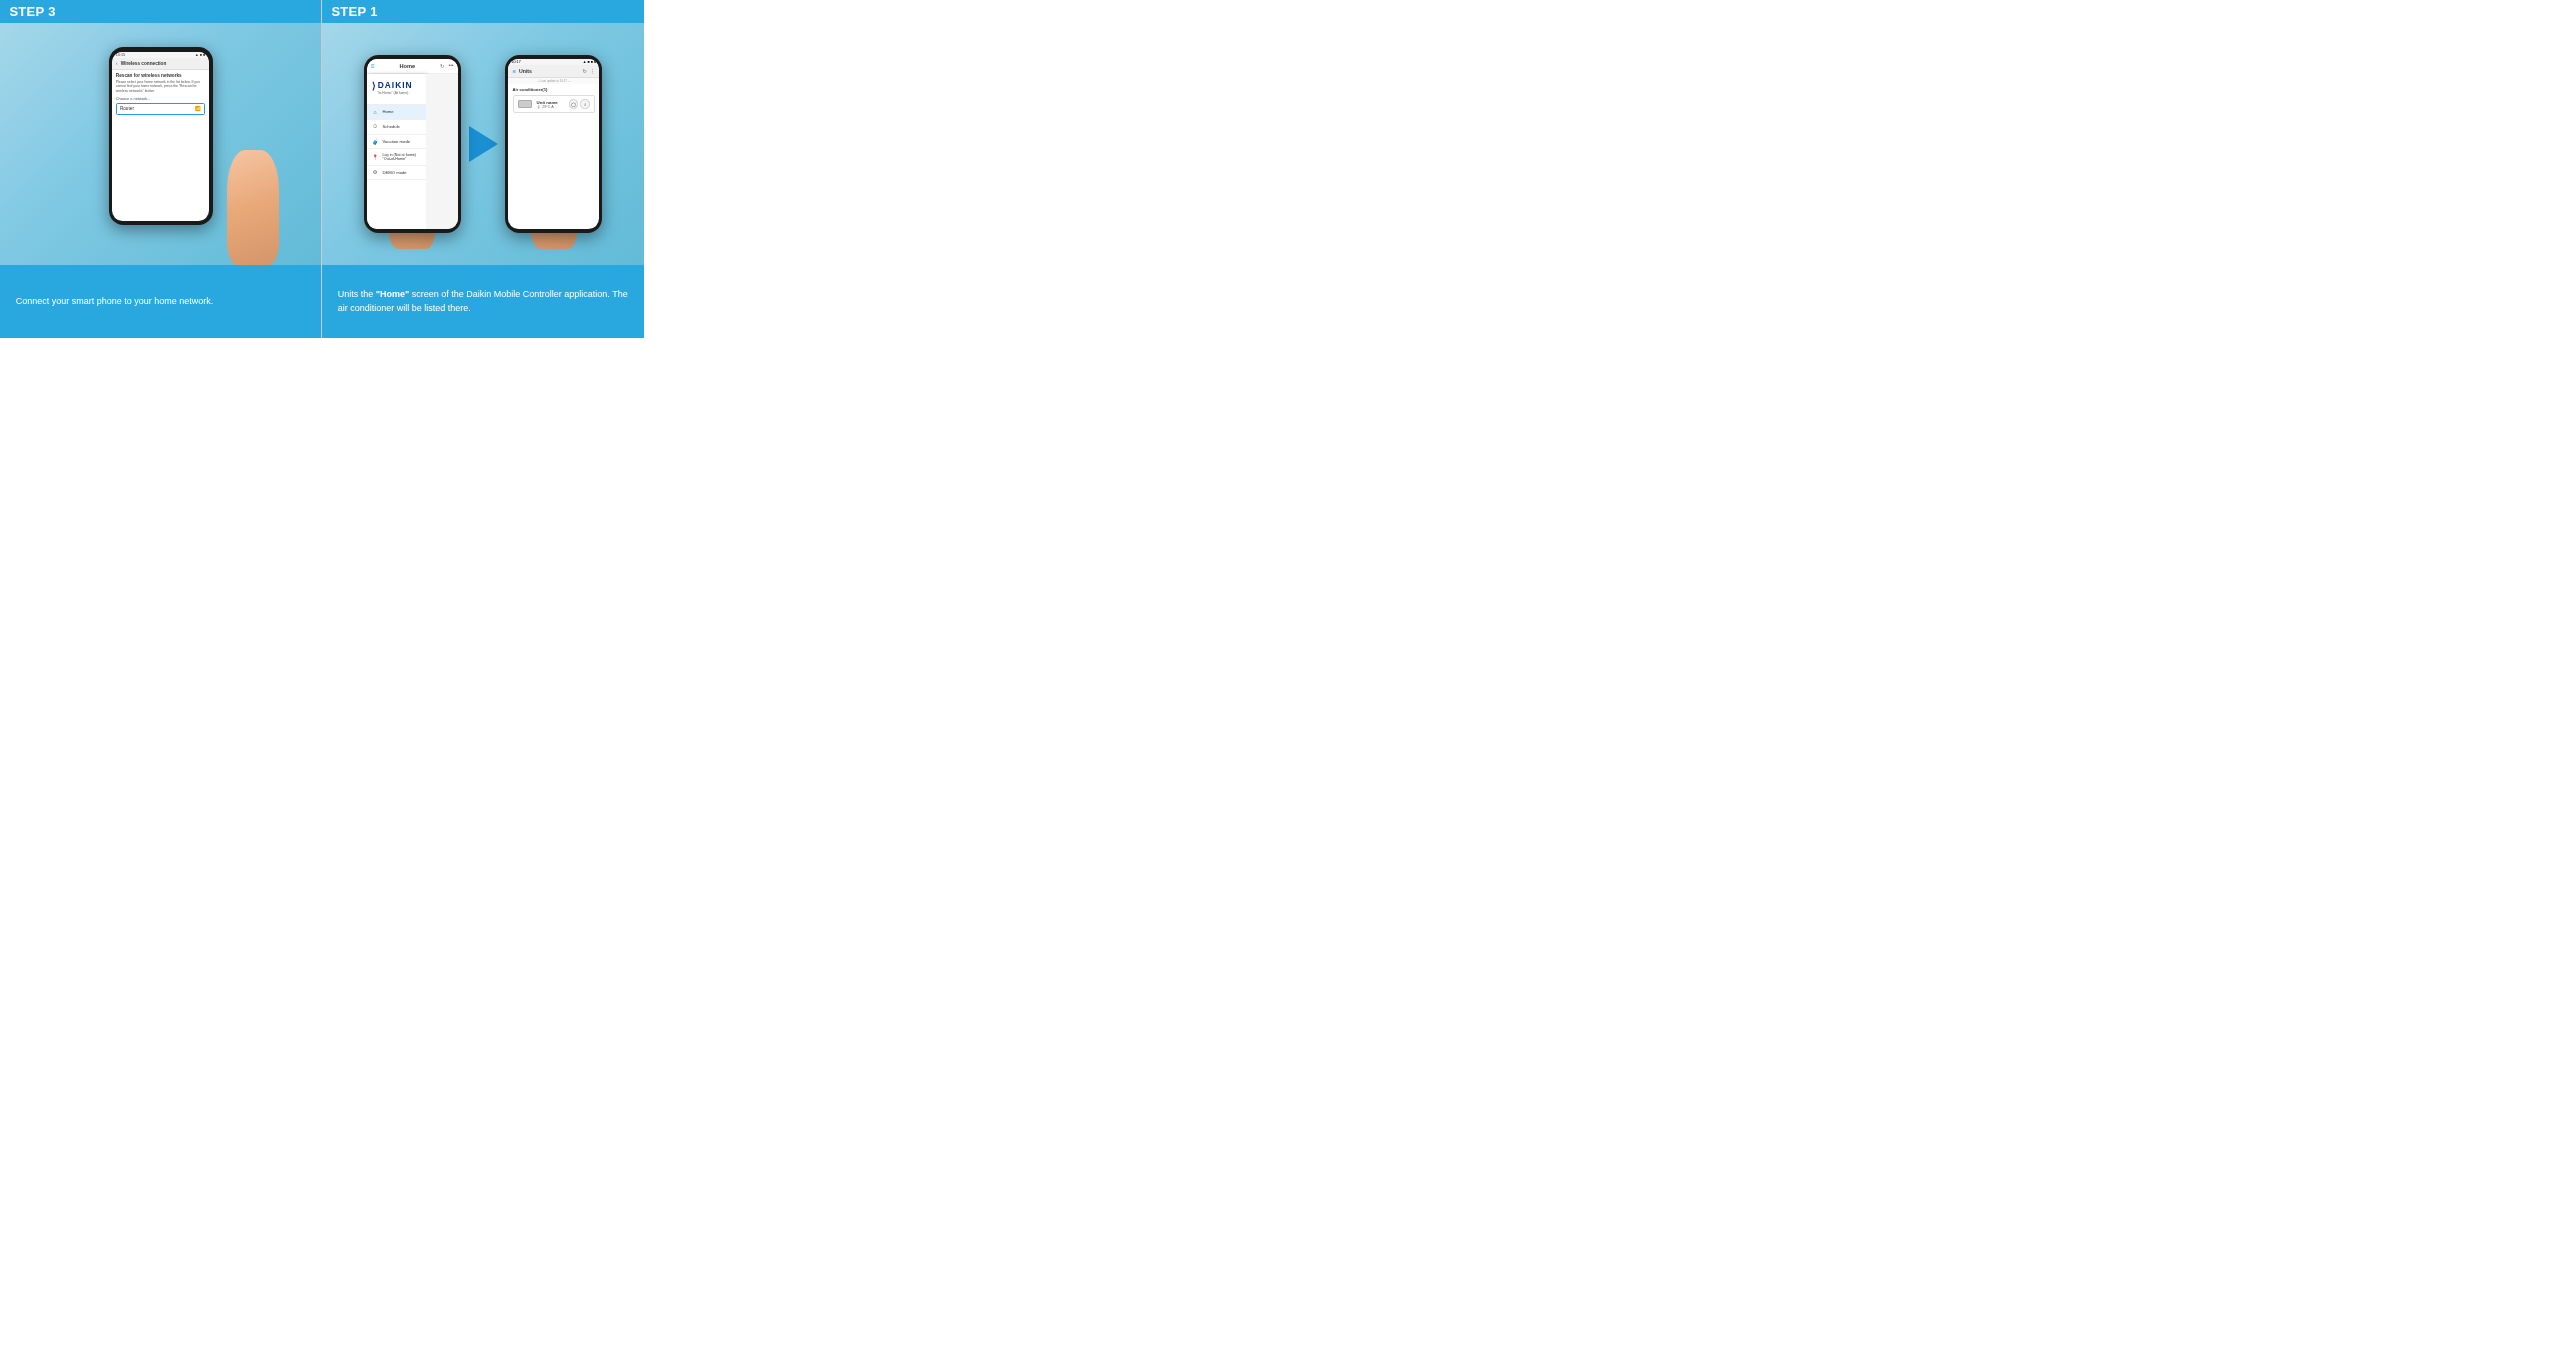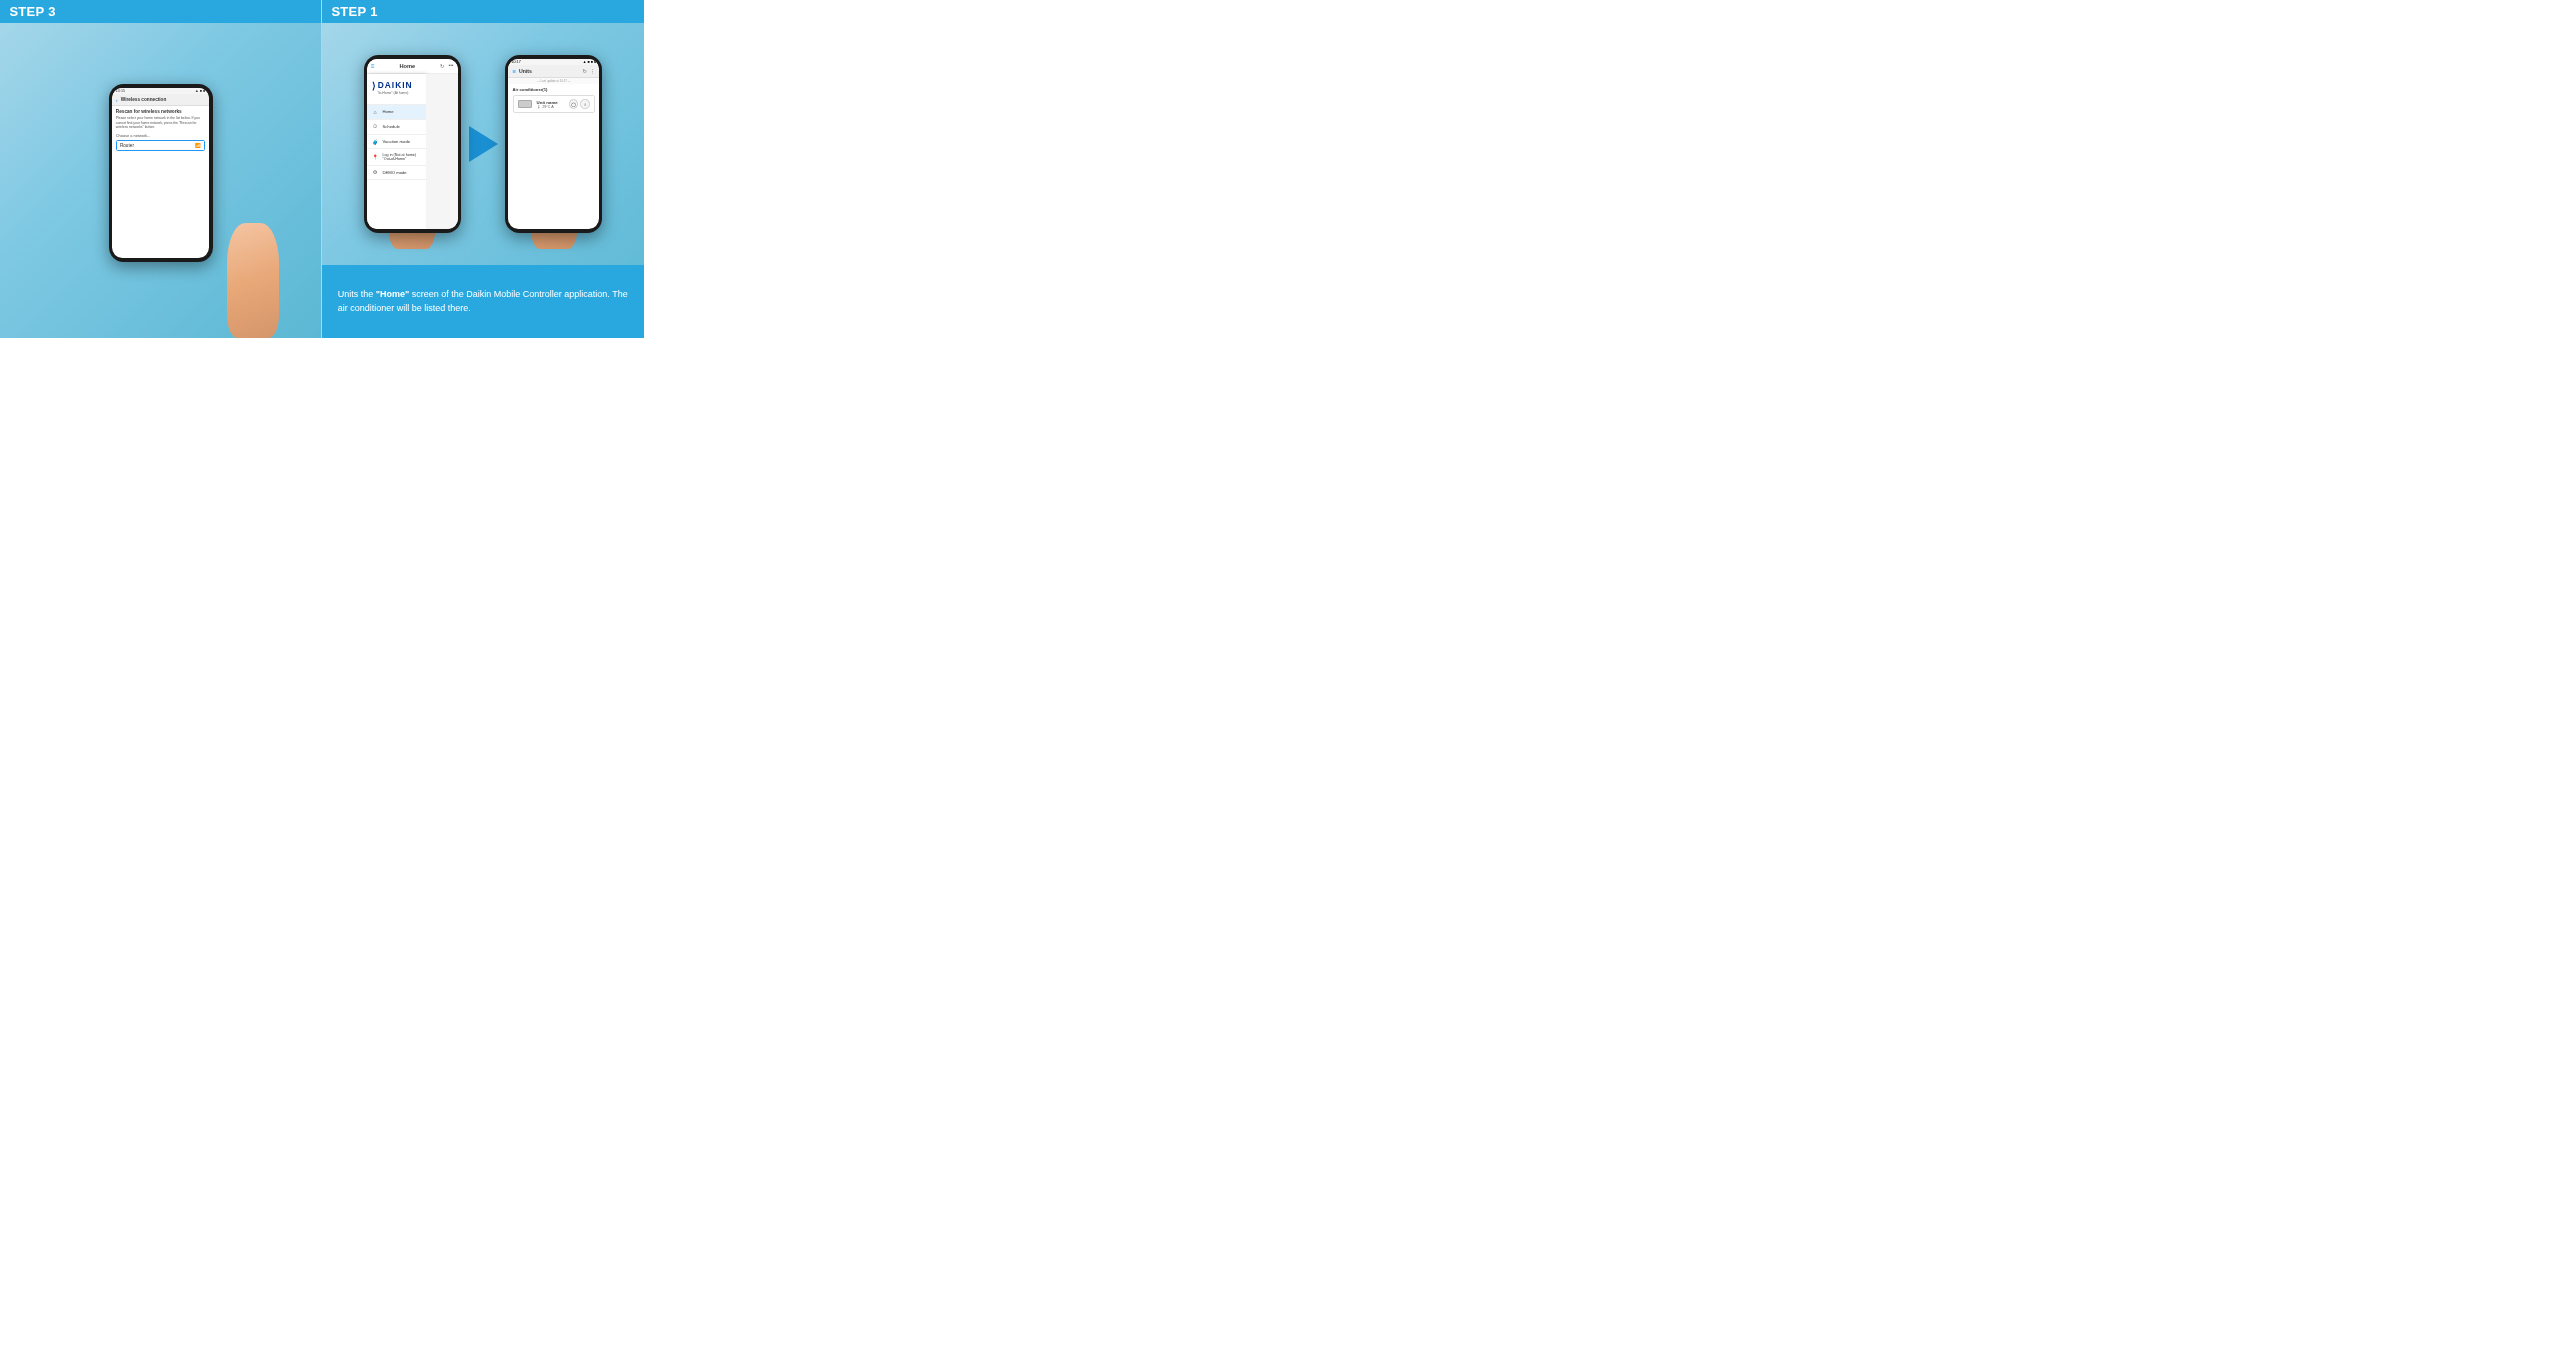--- a/index.html
+++ b/index.html
@@ -446,20 +446,23 @@
                   <span class="network-name">Router</span>
                   <span class="wifi-icon">📶</span>
                 </div>
               </div>
             </div>
           </div>
         </div>
       </div>
     </div>
 
+    <div class="description-area">
+      <span>Connect your smart phone to your home network.</span>
+    </div>
   </div>
 
   <div class="right-panel">
     <div class="step-header">
       <span>STEP 1</span>
     </div>
 
     <div class="right-phone-area">
 
       <div style="position:relative; z-index:1;">

